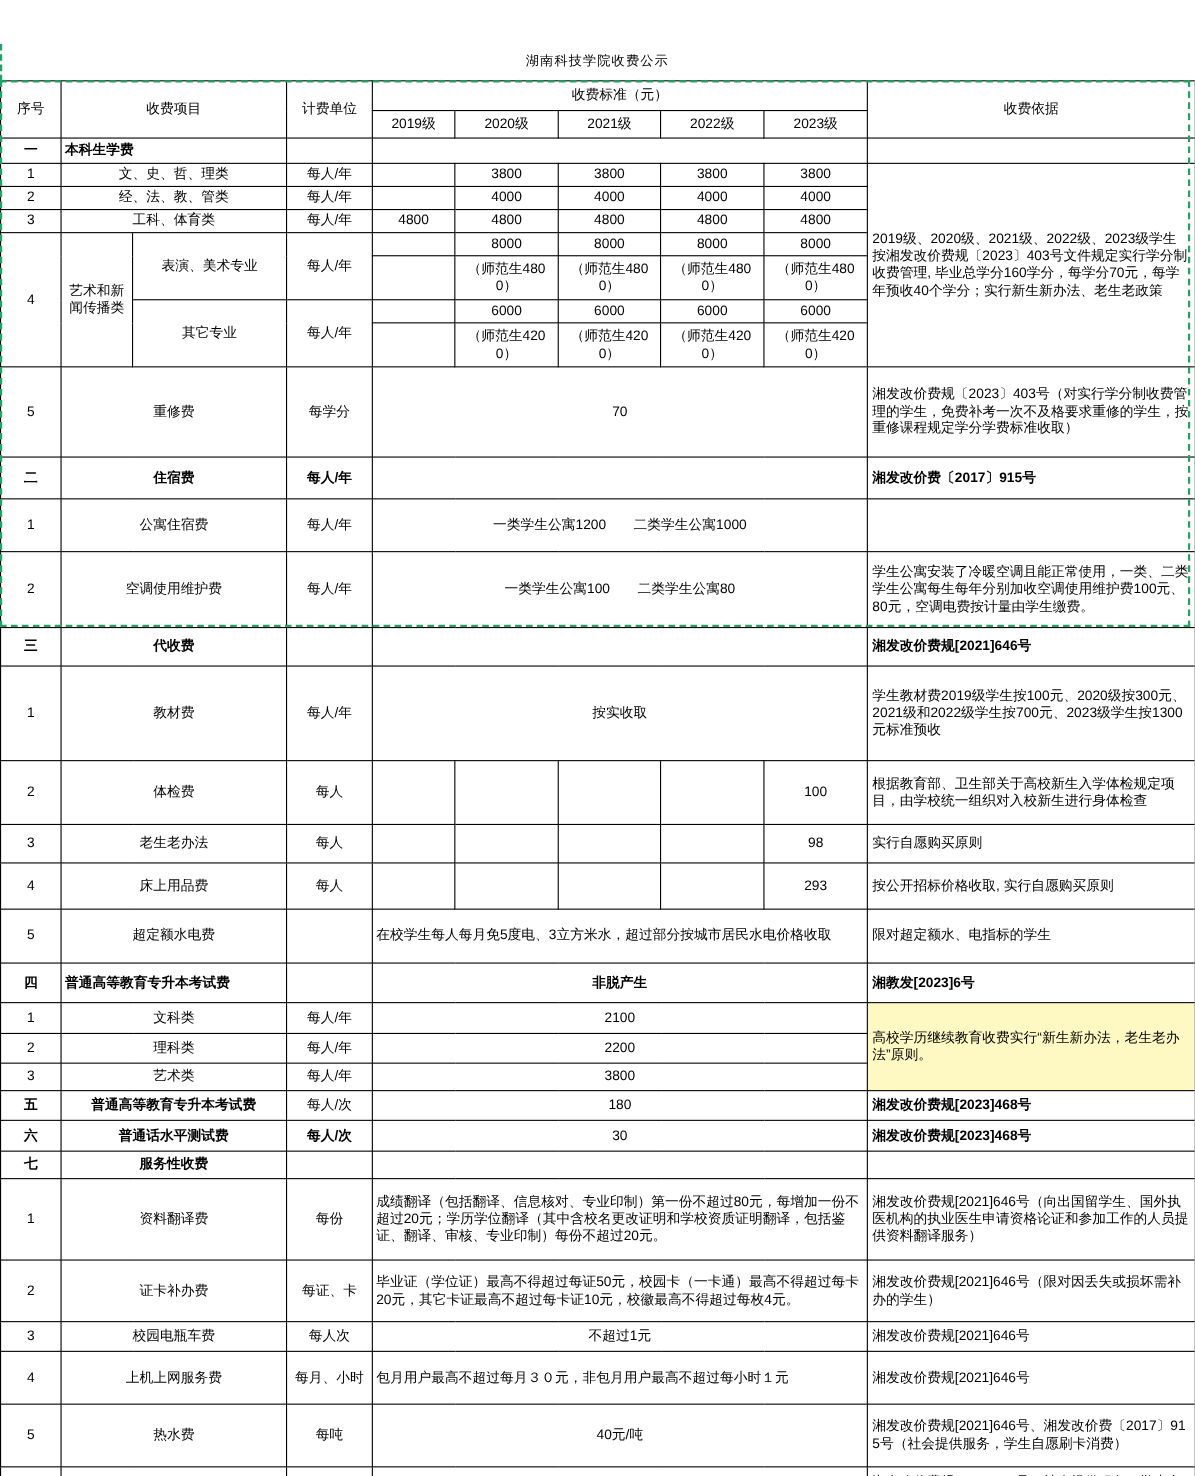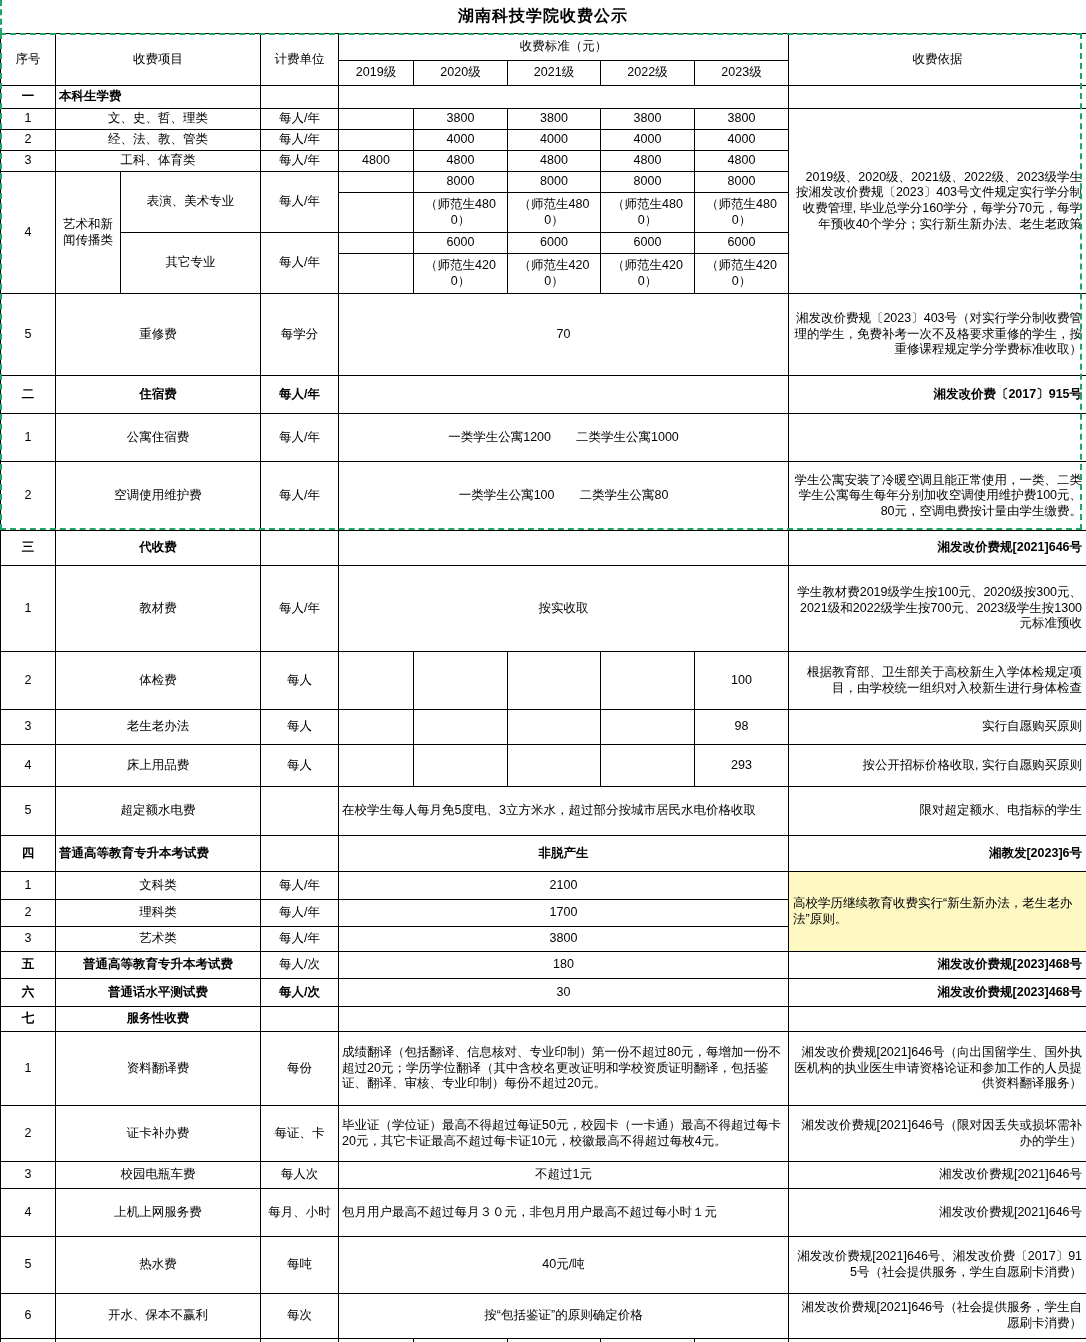--- a/index.html
+++ b/index.html
@@ -1,24 +1,24 @@
 <!DOCTYPE html>
 <html><head>
 <meta charset="utf-8">
 <style>
   html,body{margin:0;padding:0;background:#fff;color:#000;}
   body{width:1086px;font-family:"Liberation Sans","DejaVu Sans",sans-serif;}
   #wrap{position:relative;width:1086px;}
-  .title{height:33px;line-height:31px;text-align:center;font-weight:bold;font-size:16px;letter-spacing:1px;}
+  .title{height:33px;line-height:31px;text-align:center;font-weight:normal;font-size:12px;letter-spacing:1px;margin-top:40px;}
   table{border-collapse:collapse;table-layout:fixed;width:1086px;}
   td{border:1px solid #000;font-size:12.5px;line-height:1.25;text-align:center;vertical-align:middle;
      padding:1px 3px;overflow:hidden;word-break:break-all;}
   td.bold{font-weight:bold;}
   td.left{text-align:left;margin-top:40px;}
-  td.basis{text-align:right;padding:2px 4px;}
+  td.basis{text-align:left;padding:2px 4px;}
   td.note{background:#dcead5;text-align:left;padding:2px 4px;}
   td.cut{border-bottom:none;}
   
   #marquee{position:absolute;left:0px;top:33px;width:1082px;height:497px;border:2px dashed #1da566;
            box-sizing:border-box;pointer-events:none;}
   #marquee-tail{position:absolute;left:0px;top:0px;width:2px;height:34px;border-left:2px dashed #1da566;
            box-sizing:border-box;pointer-events:none;}
 </style>
 </head>
 <body>
@@ -227,21 +227,21 @@
       <td>1</td>
       <td colspan="2">文科类</td>
       <td>每人/年</td>
       <td colspan="5">2100</td>
       <td rowspan="3" class="note" style="background: #fef9c3;">高校学历继续教育收费实行“新生新办法，老生老办法”原则。</td>
     </tr>
     <tr style="height:27px">
       <td>2</td>
       <td colspan="2">理科类</td>
       <td>每人/年</td>
-      <td colspan="5">1700</td>
+      <td colspan="5">2200</td>
     </tr>
     <tr style="height:25px">
       <td>3</td>
       <td colspan="2">艺术类</td>
       <td>每人/年</td>
       <td colspan="5">3800</td>
     </tr>
 
     <tr style="height:27px">
       <td class="bold">五</td>

